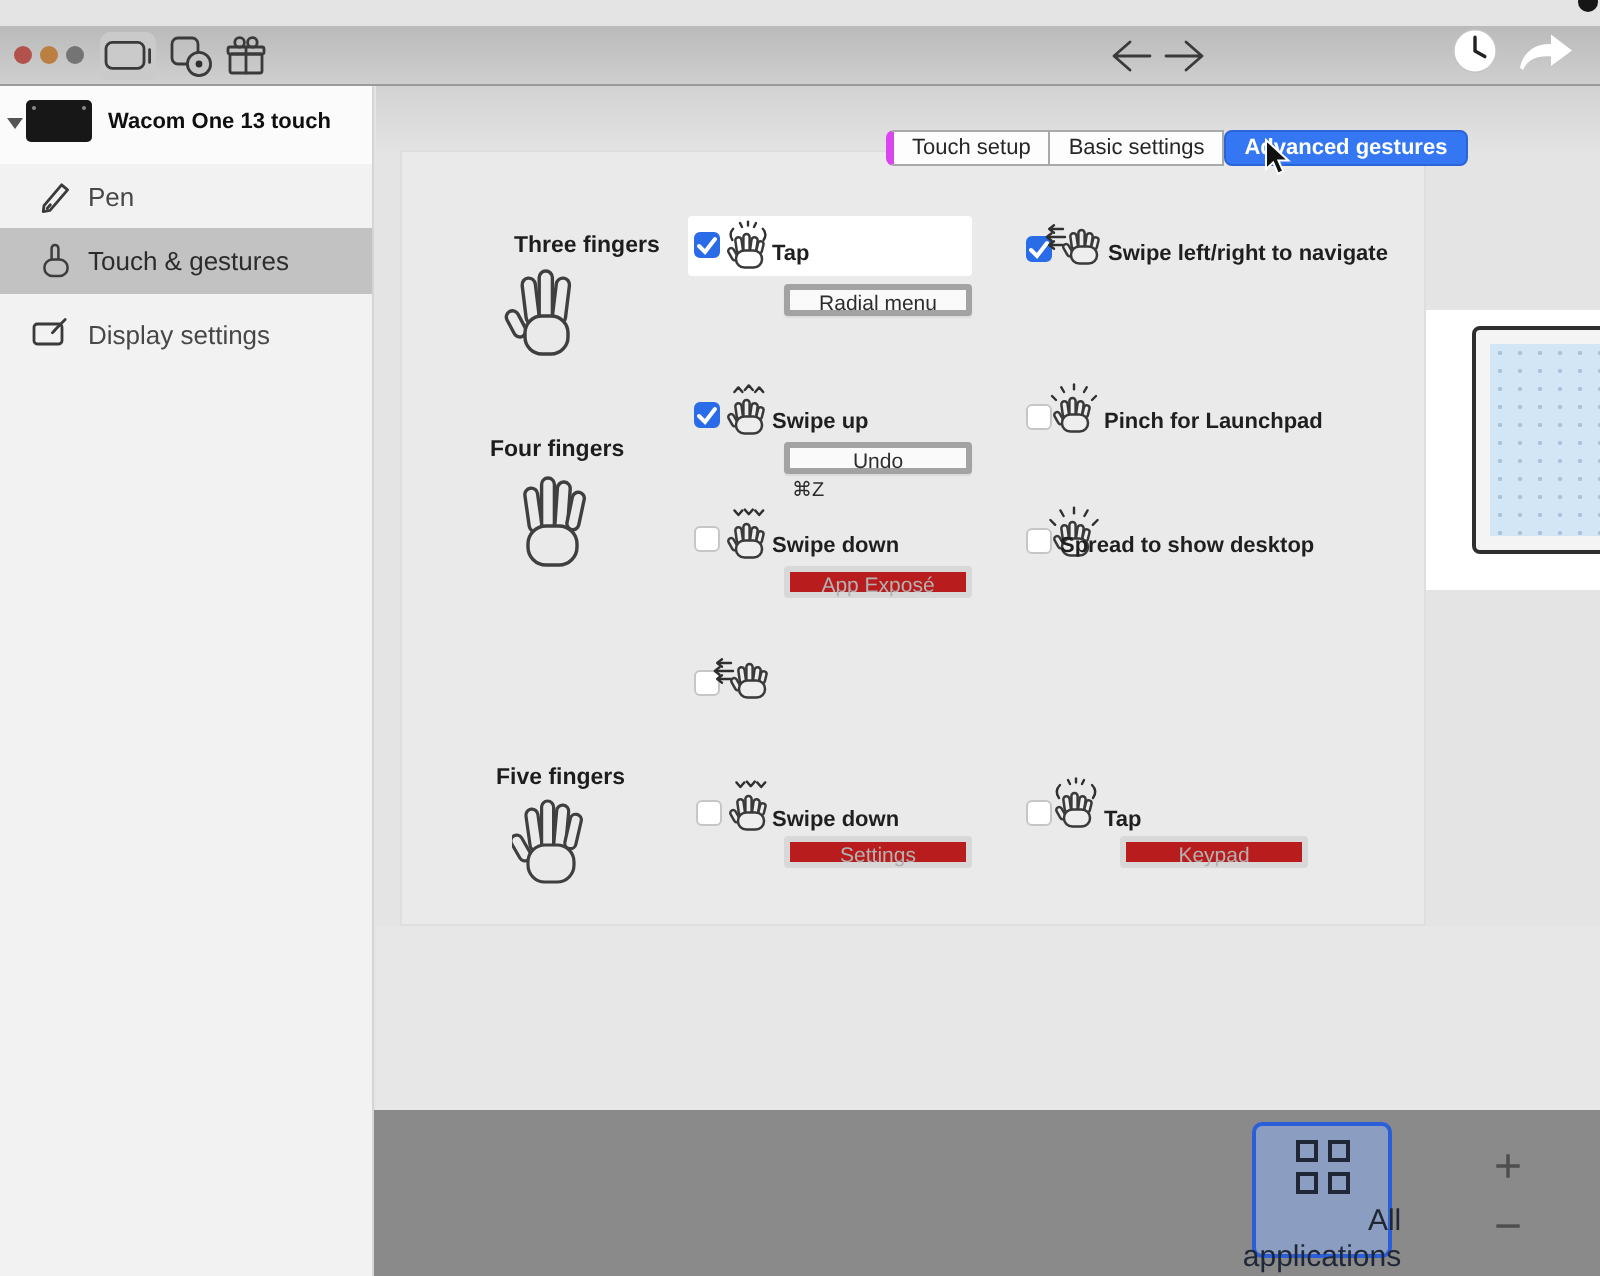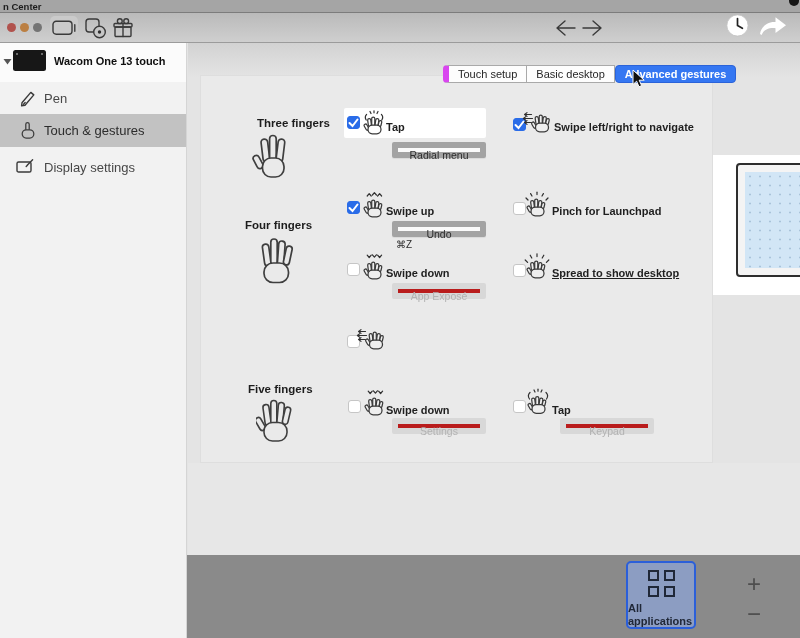--- a/index.html
+++ b/index.html
@@ -27,31 +27,31 @@
 
   
   .main-topgrad{left:188px;top:43px;width:612px;height:34px;background:linear-gradient(#d2d2d2,#e4e4e4);}
   .panel{left:200px;top:75px;width:513px;height:388px;background:#eaeaea;border:1px solid #dedede;box-sizing:border-box;}
   .below-strip{left:188px;top:463px;width:612px;height:92px;background:#e7e7e7;}
 
   
   .tabs{left:443px;top:65px;display:flex;height:18px;}
   .tab{font-size:11px;color:#262626;background:#fdfdfd;border:1px solid #a9a9a9;border-left:none;
        padding:0 9px;line-height:17px;box-sizing:border-box;white-space:nowrap;}
-  .tab:first-child{border-left:6px solid #d946ef;border-radius:4px 0 0 4px;}
+  .tab:first-child{border-left:4px solid #d946ef;border-radius:4px 0 0 4px;}
   .tab.sel{background:#3577f2;border-color:#2b63d9;color:#fff;border-radius:4px;border-left:1px solid #2b63d9;font-weight:bold;}
 
   
   .sec-label{font-size:11.5px;font-weight:bold;color:#1d1d1d;}
   .glabel{font-size:11px;font-weight:bold;color:#1f1f1f;white-space:nowrap;}
   .white-row{background:#ffffff;border-radius:2px;}
   .chk{width:13px;height:13px;box-sizing:border-box;background:#fff;border:1px solid #c6c6c6;border-radius:3px;
        display:flex;align-items:center;justify-content:center;}
   .chk.on{background:#2a6ce8;border-color:#2a6ce8;}
-  .dd{width:94px;height:16px;box-sizing:border-box;background:#fafafa;border:6px solid #a3a3a3;border-radius:2px;
+  .dd{width:94px;height:16px;box-sizing:border-box;background:#fafafa;border:3px solid #a3a3a3;border-radius:2px;
       font-size:10.5px;color:#2d2d2d;text-align:center;line-height:14px;box-shadow:0 1px 1px rgba(0,0,0,.07);}
   .dd.dis{color:#b2b2b2;background:#b91c1c;border-color:#d8d8d8;box-shadow:none;}
   .shortcut{font-size:10px;color:#2d2d2d;}
 
   .hicon{fill:#eaeaea;stroke:#3f3f3f;}
   .gicon{fill:#eeeeee;stroke:#3a3a3a;}
   .gicon.onwhite{fill:#ffffff;}
   .marks{fill:none;stroke:#303030;stroke-width:1.2;stroke-linecap:round;stroke-linejoin:round;}
   .lineart{fill:none;stroke:#3a3a3a;stroke-width:1.4;stroke-linecap:round;stroke-linejoin:round;}
 
@@ -60,21 +60,21 @@
   .tab-outer{left:736px;top:163px;width:76px;height:114px;background:#f4f4f4;border:2px solid #2e2e2e;border-radius:4px;box-sizing:border-box;}
   .tab-blue{left:745px;top:172px;width:66px;height:96px;background:#d2e6f6;
             background-image:radial-gradient(#a9c3da 1px, rgba(0,0,0,0) 1.3px);background-size:10px 9px;}
 
   
   .bottombar{left:187px;top:555px;width:613px;height:83px;background:#8a8a8a;}
   .allapps{left:626px;top:561px;width:70px;height:68px;box-sizing:border-box;background:#8c9dc2;
            border:2px solid #2b5fd9;border-radius:5px;display:flex;flex-direction:column;align-items:center;}
   .sqgrid{margin-top:7px;display:grid;grid-template-columns:11px 11px;grid-template-rows:11px 11px;gap:5px;}
   .sq{border:2px solid #202838;box-sizing:border-box;}
-  .allapps-label{margin-top:5px;font-size:11px;line-height:1.2;color:#202838;text-align:left;font-weight:bold;}
+  .allapps-label{margin-top:5px;font-size:15px;line-height:1.2;color:#202838;text-align:right;}
   .zoombtn{font-size:24px;color:#4e4e4e;line-height:1;}
 </style>
 </head>
 <body>
 
 <div class="root">
 
   <svg width="0" height="0" style="position:absolute">
     <defs>
       <symbol id="sym-hand3" viewBox="0 0 42 50">
@@ -111,23 +111,20 @@
           <rect x="8.7" y="3" width="3.1" height="9.4" rx="1.55"></rect>
           <rect x="12.4" y="4.6" width="3.1" height="8" rx="1.55" transform="rotate(8 14 8.5)"></rect>
           <rect x="15.6" y="6.6" width="2.8" height="6" rx="1.4" transform="rotate(14 17 9.5)"></rect>
           <rect x="2" y="9.8" width="2.9" height="6.6" rx="1.45" transform="rotate(-30 3.5 13)"></rect>
           <rect x="5" y="11.2" width="13" height="8.6" rx="4.2"></rect>
         </g>
       </symbol>
     </defs>
   </svg>
 
-  <div class="abs title-strip">
-    <span class="abs win-title">n Center</span>
-  </div>
   <div class="abs toolbar"></div>
   <div class="abs corner-dot"></div>
 
   <span class="abs light" style="left:7px;background:#b1524d;"></span>
   <span class="abs light" style="left:20px;background:#bb7f42;"></span>
   <span class="abs light" style="left:33px;background:#747474;"></span>
 
   <div class="abs tool-btn tool-sel" style="left:50px;top:16px;width:28px;height:24px;">
     <svg width="25" height="16" viewBox="0 0 25 16">
       <g class="lineart" stroke-width="1.5">
@@ -215,21 +212,21 @@
     </g>
   </svg>
   <span class="abs side-item-label" style="left:44px;top:160px;">Display settings</span>
 
   <div class="abs main-topgrad"></div>
   <div class="abs below-strip"></div>
   <div class="abs panel"></div>
 
   <div class="abs tabs">
     <div class="tab">Touch setup</div>
-    <div class="tab">Basic desktop</div>
+    <div class="tab">Basic settings</div>
     <div class="tab sel">Advanced gestures</div>
   </div>
   <svg class="abs" style="left:632px;top:69px;" width="14" height="20">
     <path d="M1,1 L1,15.5 L4.6,12.2 L7,17.8 L9.6,16.6 L7.2,11.2 L12.2,11.2 Z" fill="#111" stroke="#fff" stroke-width="1"></path>
   </svg>
 
   <span class="abs sec-label" style="left:257px;top:117px;text-align:center;">Three fingers</span>
   <svg class="abs hicon" style="left:252px;top:131px;" width="42" height="50">
     <use href="#sym-hand3"></use>
   </svg>
@@ -328,21 +325,21 @@
   <svg class="abs gicon" style="left:524px;top:253px;" width="26" height="27" viewBox="0 0 26 27">
     <g class="marks">
       <path d="M3.6,9.4 L1.2,7"></path>
         <path d="M7.8,5 L6.2,2.2"></path>
         <path d="M13,3.6 L13,0.8"></path>
         <path d="M18.2,5 L19.8,2.2"></path>
         <path d="M22.4,9.4 L24.8,7"></path>
     </g>
     <use href="#sym-mhand" x="2" y="5" width="22" height="22"></use>
   </svg>
-  <span class="abs glabel" style="left:552px;top:267px;text-decoration:underline;">Spread to show desktop</span>
+  <span class="abs glabel" style="left:530px;top:267px;">Spread to show desktop</span>
 
   <div class="abs chk" style="left:347px;top:335px;"></div>
   <svg class="abs gicon" style="left:356px;top:327px;" width="30" height="24" viewBox="0 0 30 24">
     <g class="marks">
       <path d="M9.5,4.5 H3"></path>
         <path d="M5,2.6 L2.6,4.5 L5,6.4"></path>
       <path d="M10.5,8.5 H1.8"></path>
         <path d="M3.8,6.6 L1.4,8.5 L3.8,10.4"></path>
       <path d="M9.5,12.5 H3"></path>
         <path d="M5,10.6 L2.6,12.5 L5,14.4"></path>

